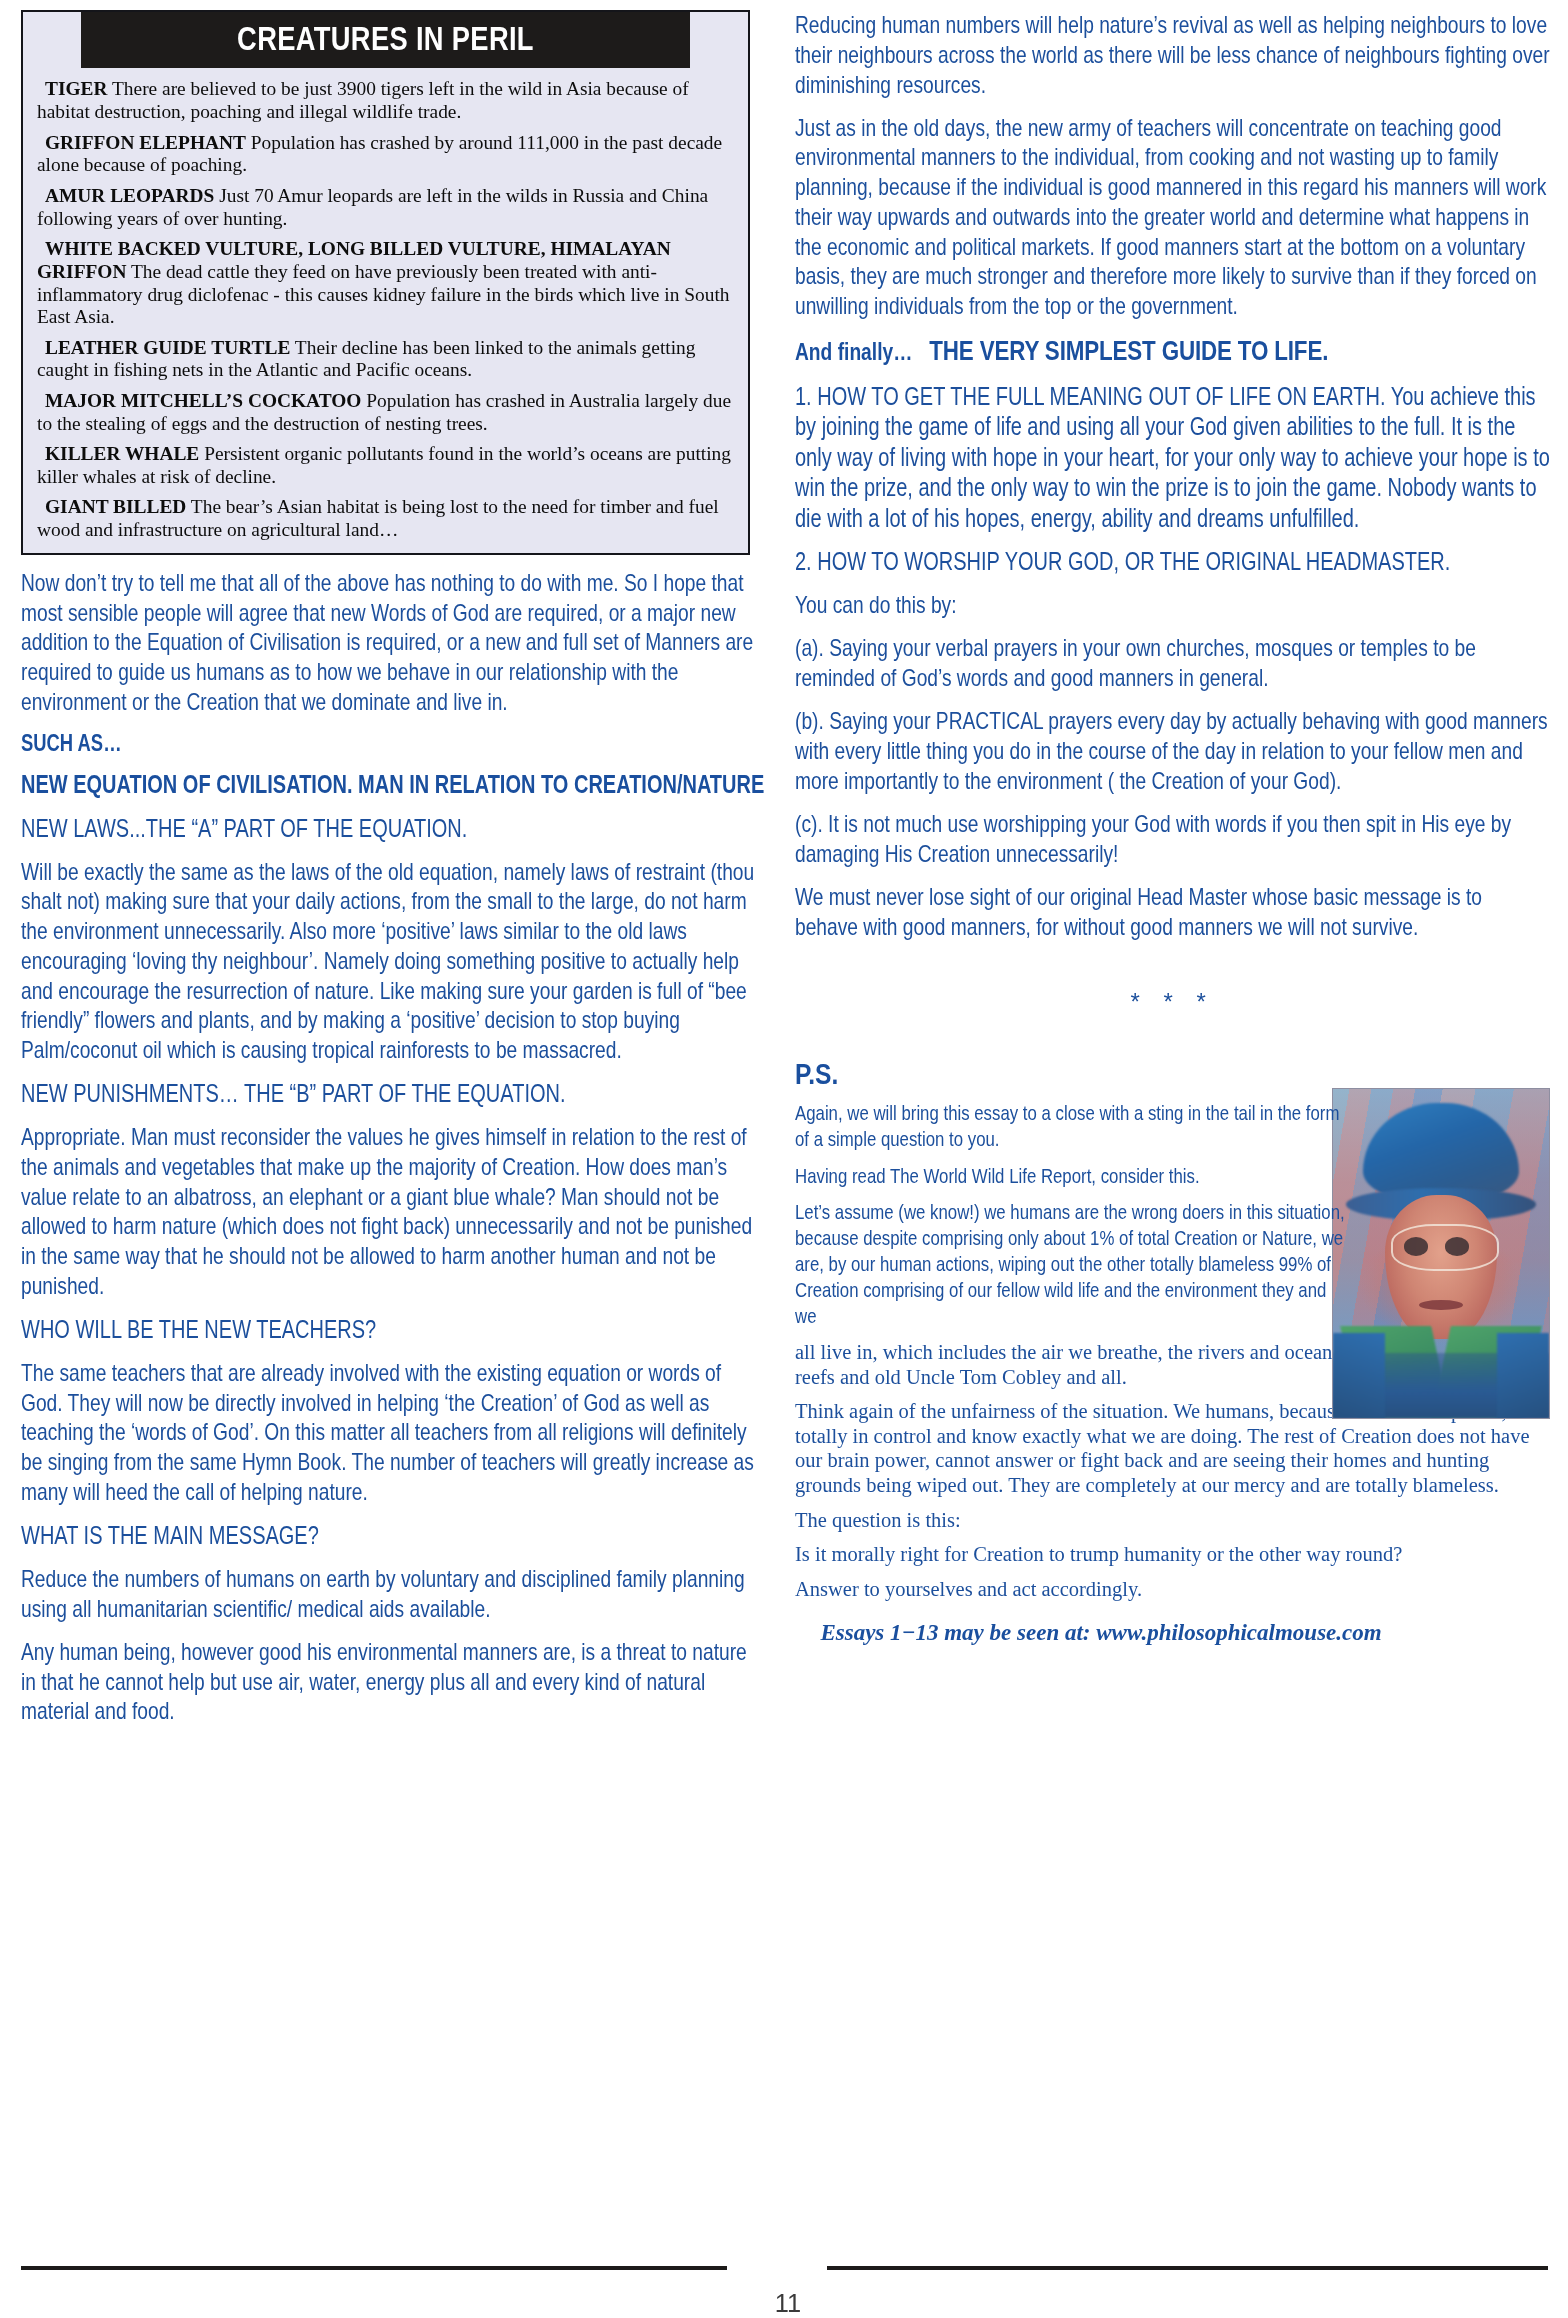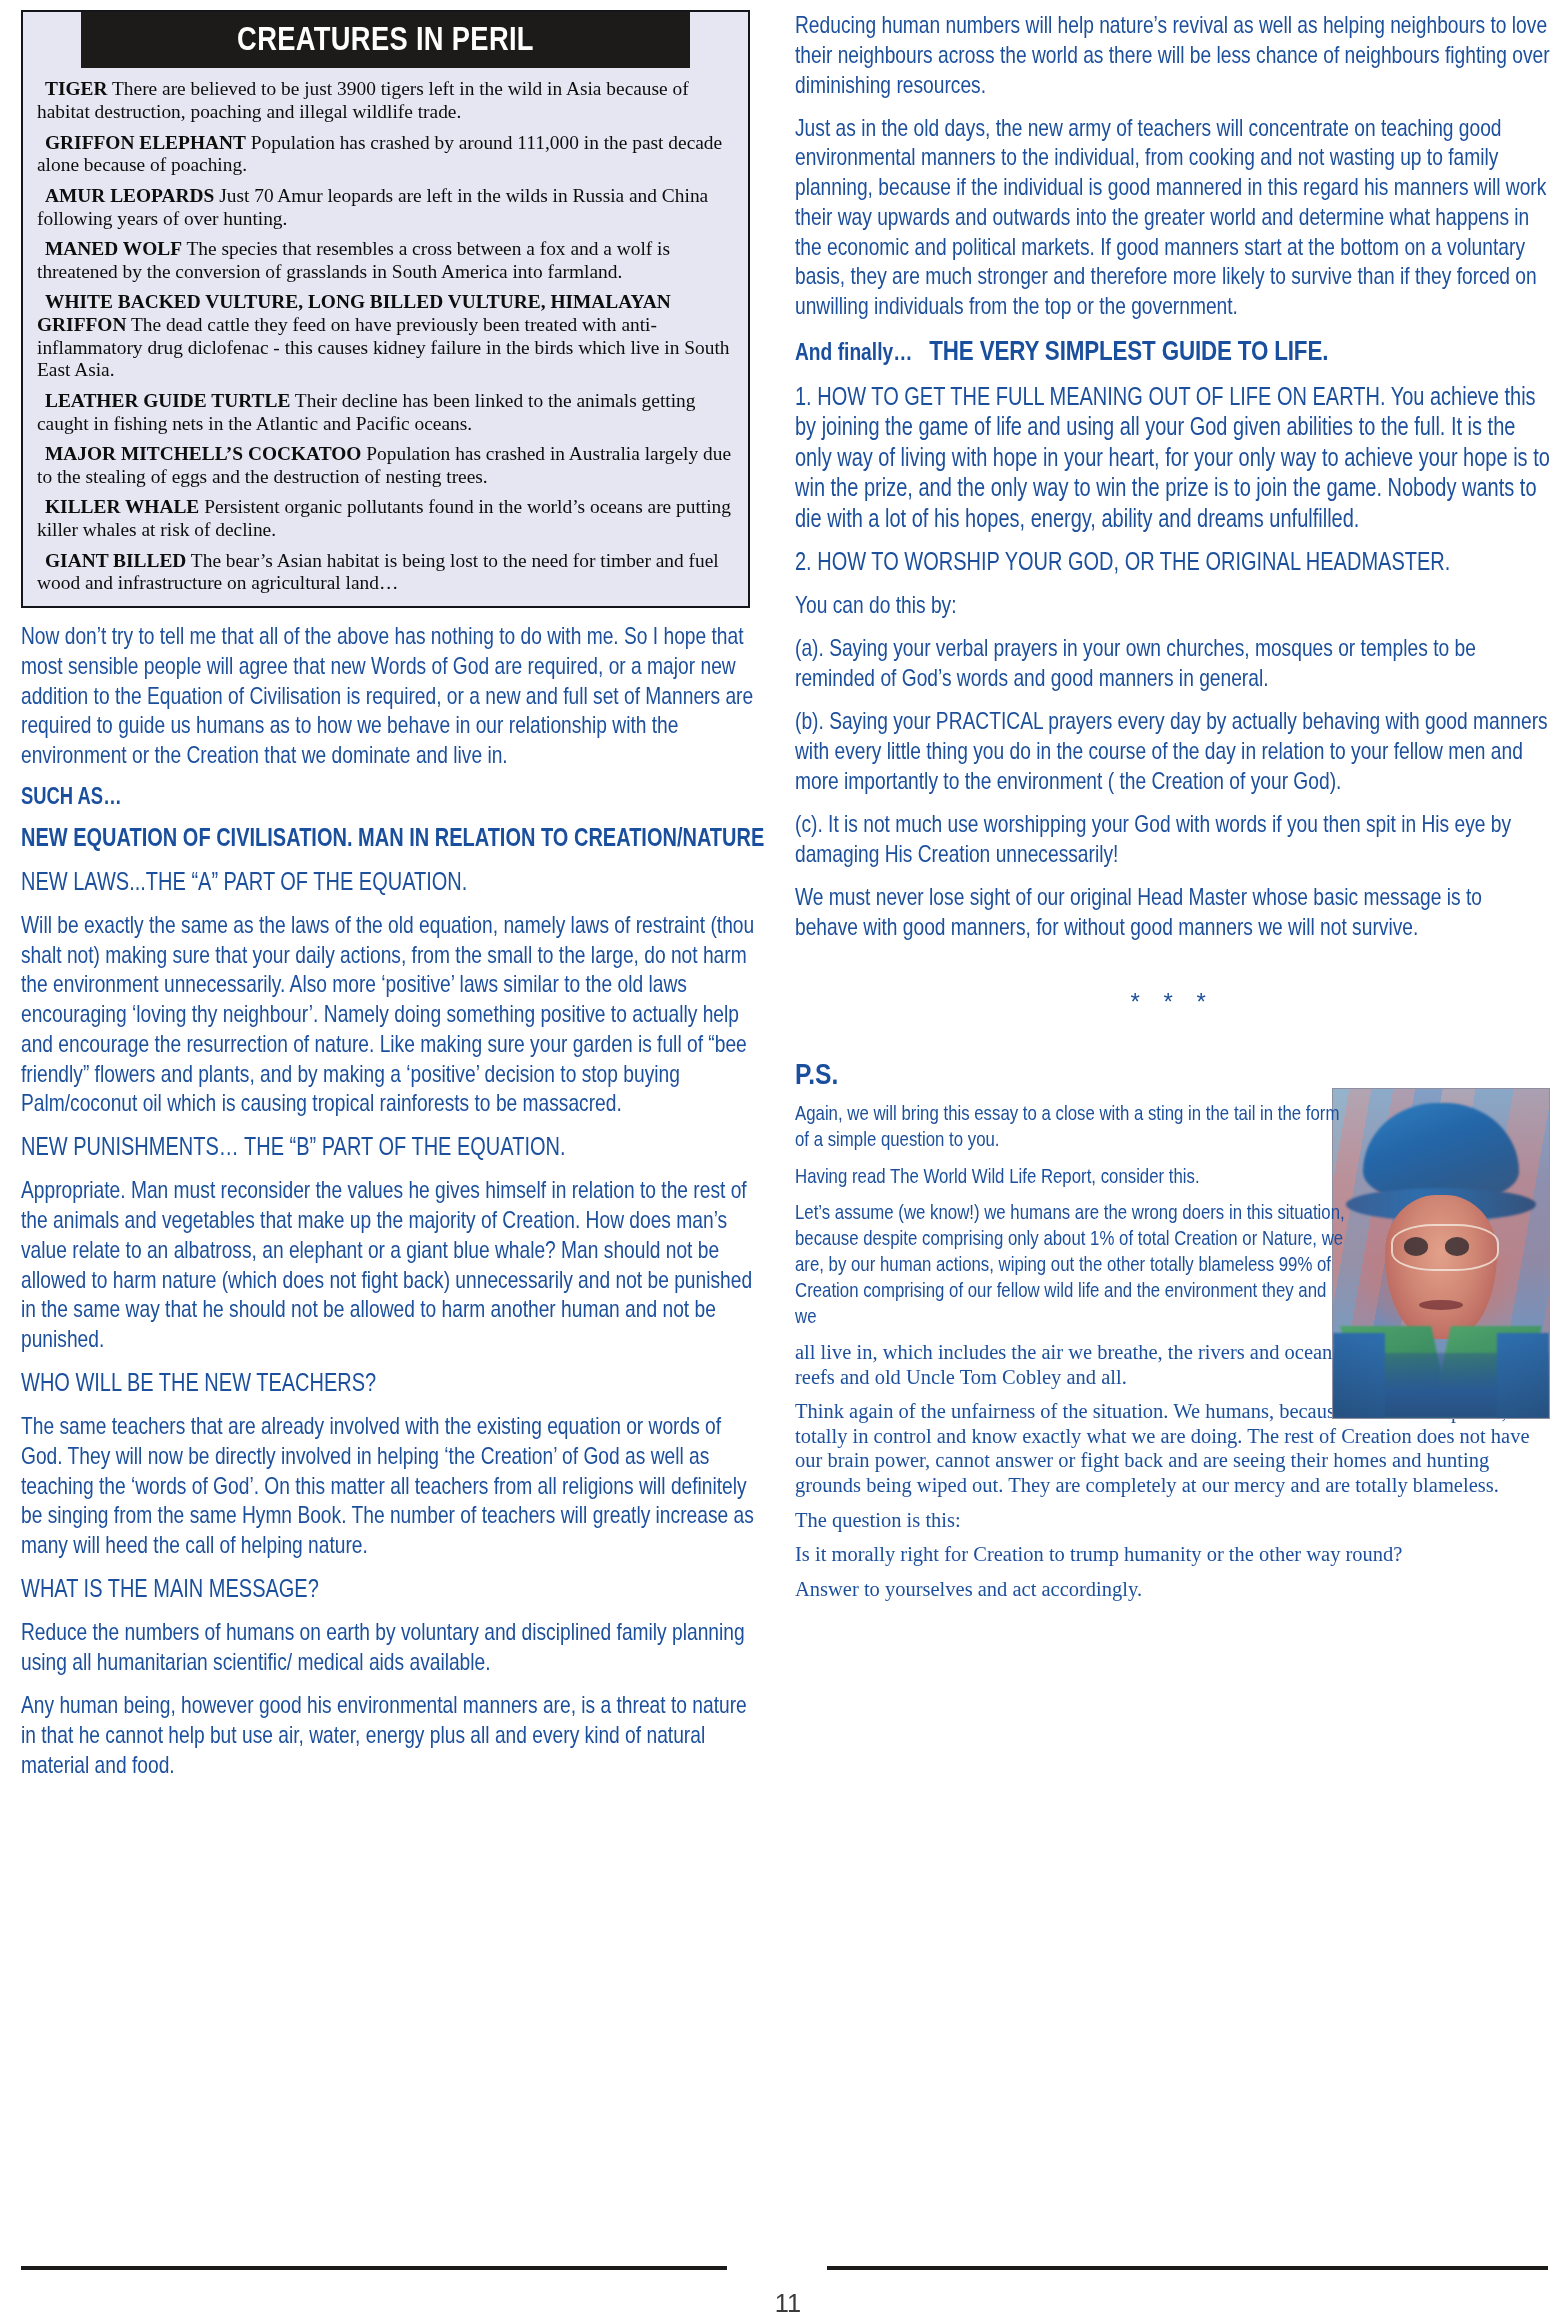--- a/index.html
+++ b/index.html
@@ -331,24 +331,20 @@
           <span class="cname">TIGER</span>
           <span>There are believed to be just 3900 tigers left in the wild in Asia because of habitat destruction, poaching and illegal wildlife trade.</span>
         </p>
         <p class="creature">
           <span class="cname">GRIFFON ELEPHANT</span>
           <span>Population has crashed by around 111,000 in the past decade alone because of poaching.</span>
         </p>
         <p class="creature">
           <span class="cname">AMUR LEOPARDS</span>
           <span>Just 70 Amur leopards are left in the wilds in Russia and China following years of over hunting.</span>
-        </p>
-        <p class="creature">
-          <span class="cname">MANED WOLF</span>
-          <span>The species that resembles a cross between a fox and a wolf is threatened by the conversion of grasslands in South America into farmland.</span>
         </p>
         <p class="creature">
           <span class="cname">WHITE BACKED VULTURE, LONG BILLED VULTURE, HIMALAYAN GRIFFON</span>
           <span>The dead cattle they feed on have previously been treated with anti-inflammatory drug diclofenac - this causes kidney failure in the birds which live in South East Asia.</span>
         </p>
         <p class="creature">
           <span class="cname">LEATHER GUIDE TURTLE</span>
           <span>Their decline has been linked to the animals getting caught in fishing nets in the Atlantic and Pacific oceans.</span>
         </p>
         <p class="creature">
@@ -424,20 +420,21 @@
 
       <p class="ps-title">P.S.</p>
       <p class="ps-text narrow">Again, we will bring this essay to a close with a sting in the tail in the form of a simple question to you.</p>
       <p class="ps-text narrow">Having read The World Wild Life Report, consider this.</p>
       <p class="ps-text narrow">Let’s assume (we know!) we humans are the wrong doers in this situation, because despite comprising only about 1% of total Creation or Nature, we are, by our human actions, wiping out the other totally blameless 99% of Creation comprising of our fellow wild life and the environment they and we</p>
       <p class="ps-serif">all live in, which includes the air we breathe, the rivers and oceans, the forests, the coral reefs and old Uncle Tom Cobley and all.</p>
       <p class="ps-serif">Think again of the unfairness of the situation. We humans, because of our brain power, are totally in control and know exactly what we are doing. The rest of Creation does not have our brain power, cannot answer or fight back and are seeing their homes and hunting grounds being wiped out. They are completely at our mercy and are totally blameless.</p>
       <p class="ps-serif">The question is this:</p>
       <p class="ps-serif">Is it morally right for Creation to trump humanity or the other way round?</p>
       <p class="ps-serif">Answer to yourselves and act accordingly.</p>
+      <p class="ps-footer">Essays 1−13 may be seen at: www.philosophicalmouse.com</p>
 
     </div>
 
   </div>
 
   <div class="rule-left"></div>
   <div class="pagenum">11</div>
   <div class="rule-right"></div>
 
 </div>

